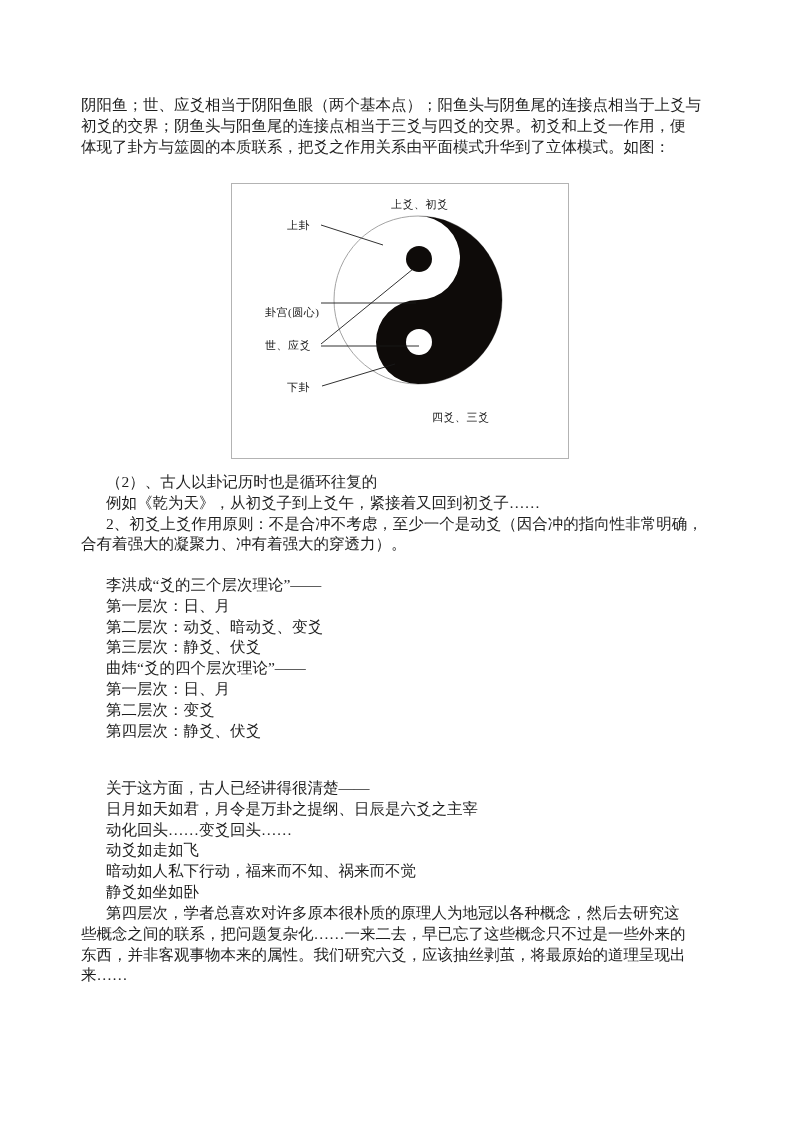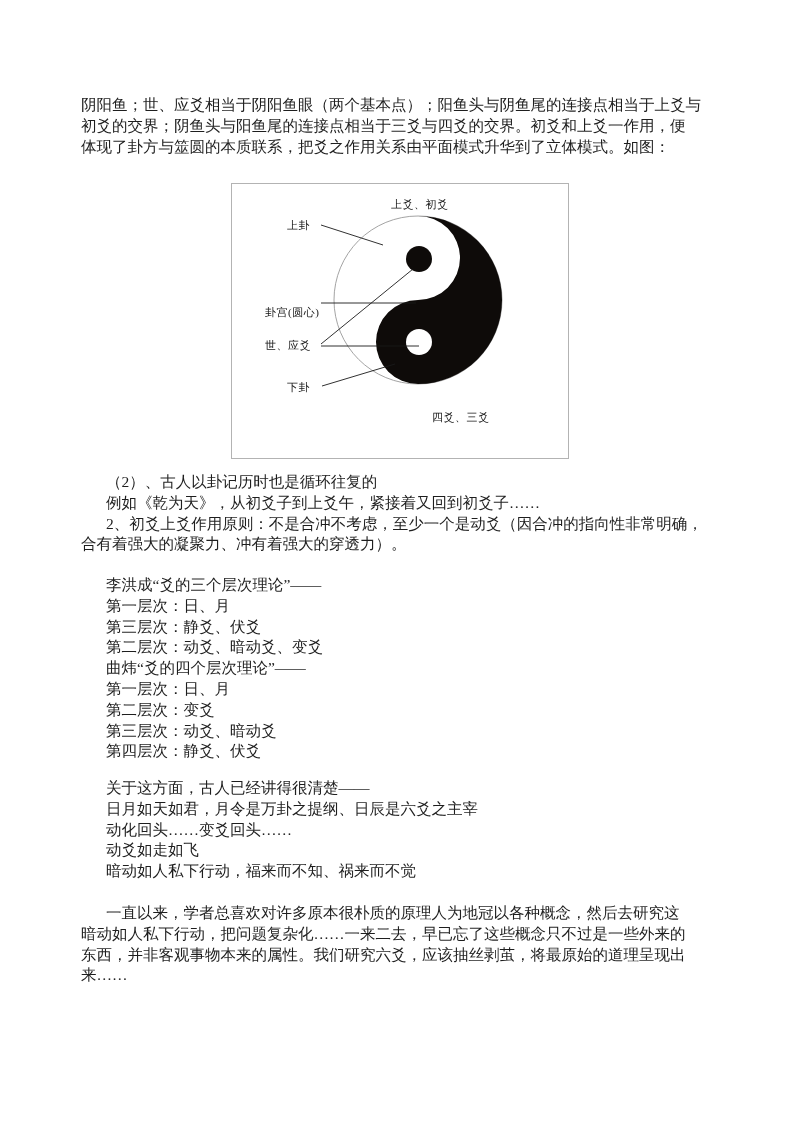--- a/index.html
+++ b/index.html
@@ -64,40 +64,40 @@
   <div class="block" style="top:472px;">
       <div class="line indent">（2）、古人以卦记历时也是循环往复的</div>
       <div class="line indent">例如《乾为天》，从初爻子到上爻午，紧接着又回到初爻子……</div>
       <div class="line indent">2、初爻上爻作用原则：不是合冲不考虑，至少一个是动爻（因合冲的指向性非常明确，</div>
       <div class="line">合有着强大的凝聚力、冲有着强大的穿透力）。</div>
     </div>
 
   <div class="block" style="top:575px;">
       <div class="line indent">李洪成“爻的三个层次理论”——</div>
       <div class="line indent">第一层次：日、月</div>
+      <div class="line indent">第二层次：动爻、暗动爻、变爻</div>
       <div class="line indent">第三层次：静爻、伏爻</div>
-      <div class="line indent">第二层次：动爻、暗动爻、变爻</div>
       <div class="line indent">曲炜“爻的四个层次理论”——</div>
       <div class="line indent">第一层次：日、月</div>
       <div class="line indent">第二层次：变爻</div>
-      <div class="line indent">第三层次：动爻、暗动爻</div>
       <div class="line indent">第四层次：静爻、伏爻</div>
     </div>
 
   <div class="block" style="top:778px;">
       <div class="line indent">关于这方面，古人已经讲得很清楚——</div>
       <div class="line indent">日月如天如君，月令是万卦之提纲、日辰是六爻之主宰</div>
       <div class="line indent">动化回头……变爻回头……</div>
       <div class="line indent">动爻如走如飞</div>
       <div class="line indent">暗动如人私下行动，福来而不知、祸来而不觉</div>
+      <div class="line indent">静爻如坐如卧</div>
     </div>
 
   <div class="block" style="top:903px;">
-      <div class="line indent">一直以来，学者总喜欢对许多原本很朴质的原理人为地冠以各种概念，然后去研究这</div>
-      <div class="line">暗动如人私下行动，把问题复杂化……一来二去，早已忘了这些概念只不过是一些外来的</div>
+      <div class="line indent">第四层次，学者总喜欢对许多原本很朴质的原理人为地冠以各种概念，然后去研究这</div>
+      <div class="line">些概念之间的联系，把问题复杂化……一来二去，早已忘了这些概念只不过是一些外来的</div>
       <div class="line">东西，并非客观事物本来的属性。我们研究六爻，应该抽丝剥茧，将最原始的道理呈现出</div>
       <div class="line">来……</div>
     </div>
 
   <div class="page-number">7</div>
 
   <div class="watermark"><span style="color: #8b5cf6;">古籍库 </span><span style="color: #000000;">www.</span><span style="color: #ec4899;">fozhu</span><span style="color: #701a75;">920</span><span style="color: #ec4899; font-style: italic;">.com</span></div>
 
 </div>
 

